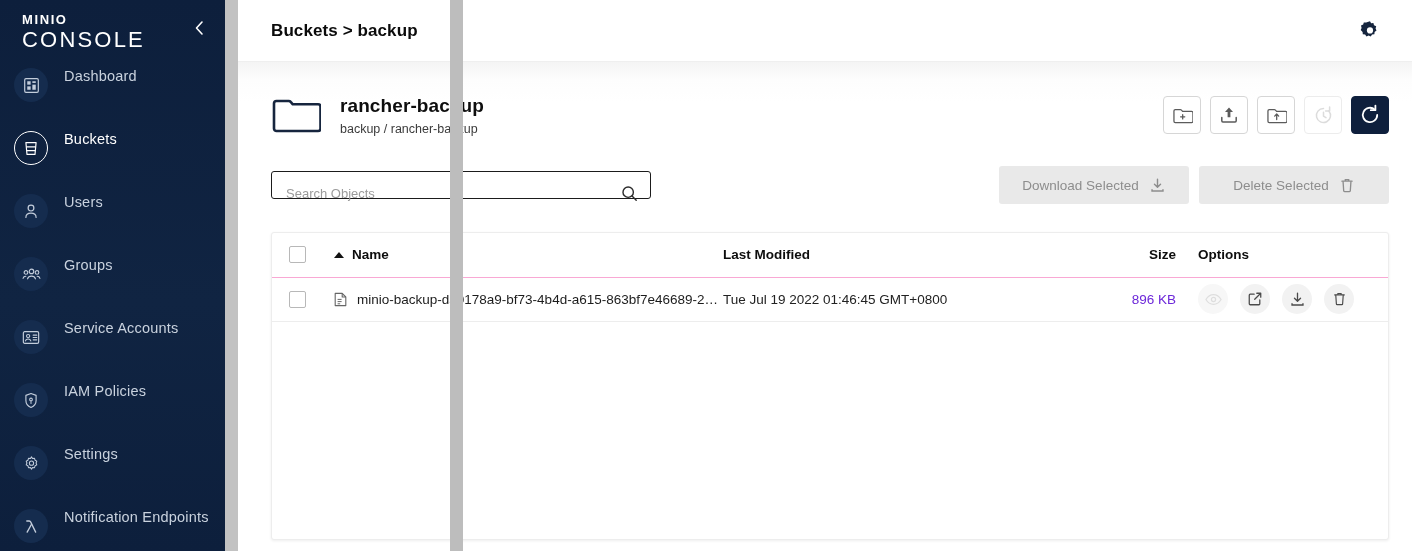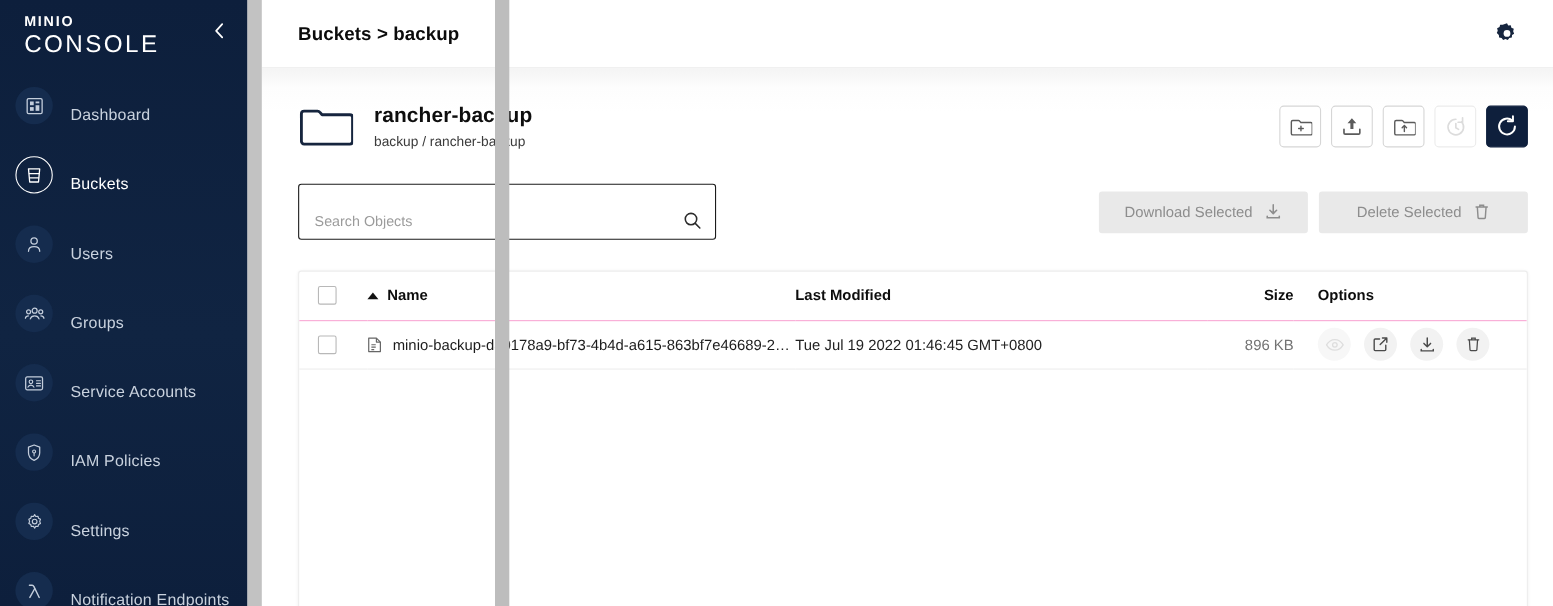--- a/index.html
+++ b/index.html
@@ -30,21 +30,21 @@
     letter-spacing: 2.2px; line-height: 24px; margin-top: 1px;
   }
   .collapse-btn {
     position: absolute; top: 18px; right: 16px;
     width: 20px; height: 20px; color: #ffffff;
     display: flex; align-items: center; justify-content: center;
     cursor: pointer; font-size: 17px; line-height: 1;
   }
   .nav { margin-top: 6px; }
   .nav-item {
-    display: flex; align-items: flex-end;
+    display: flex; align-items: flex-start;
     height: 45px; padding-left: 14px; margin-bottom: 18px;
     cursor: pointer; position: relative;
   }
   .nav-icon {
     width: 34px; height: 34px; border-radius: 50%;
     background: #152c4e;
     display: flex; align-items: center; justify-content: center;
     color: #c3cddb; flex: 0 0 34px;
   }
   .nav-item.active .nav-icon {
@@ -115,21 +115,21 @@
   .icon-btn.primary {
     background: #0e1f3c; border-color: #0e1f3c; color: #ffffff;
   }
 
   
   .search-row {
     display: flex; align-items: center;
     margin-top: 26px;
   }
   .search-box {
-    width: 380px; height: 51px;
+    width: 380px; height: 28px;
     border: 1px solid #1b1b1b; border-radius: 3px;
     background: #ffffff; display: flex; align-items: center;
     padding: 16px 12px 0 14px;
   }
   .search-box input {
     flex: 1; border: none; outline: none;
     font-size: 13px; color: #333; font-family: "Liberation Sans", sans-serif;
     background: transparent;
   }
   .search-box input::placeholder { color: #9b9b9b; }
@@ -179,21 +179,21 @@
   .chk {
     width: 17px; height: 17px; border: 1px solid #b8b8b8;
     border-radius: 2px; background: #fff; cursor: pointer; display: block;
   }
   .name-cell { display: flex; align-items: center; gap: 10px; overflow: hidden; }
   .file-icon { color: #666; display: flex; align-items: center; flex: 0 0 auto; }
   .name-text {
     white-space: nowrap; overflow: hidden; text-overflow: ellipsis;
     font-size: 13.5px; color: #1c1c1c;
   }
-  .size-cell { text-align: right; font-size: 13.5px; color: #737373; }
+  .size-cell { text-align: right; font-size: 13.5px; color: #6d28d9; }
   .opts-cell { padding-left: 8px !important; }
   .opts-wrap { display: flex; align-items: center; gap: 12px; padding-left: 14px; }
   .opt-btn {
     width: 30px; height: 30px; border-radius: 50%;
     background: #f2f2f2; border: none;
     display: flex; align-items: center; justify-content: center;
     color: #4a4a4a; cursor: pointer;
   }
   .opt-btn.disabled { color: #dedede; cursor: default; background: #f7f7f7; }
 </style>

